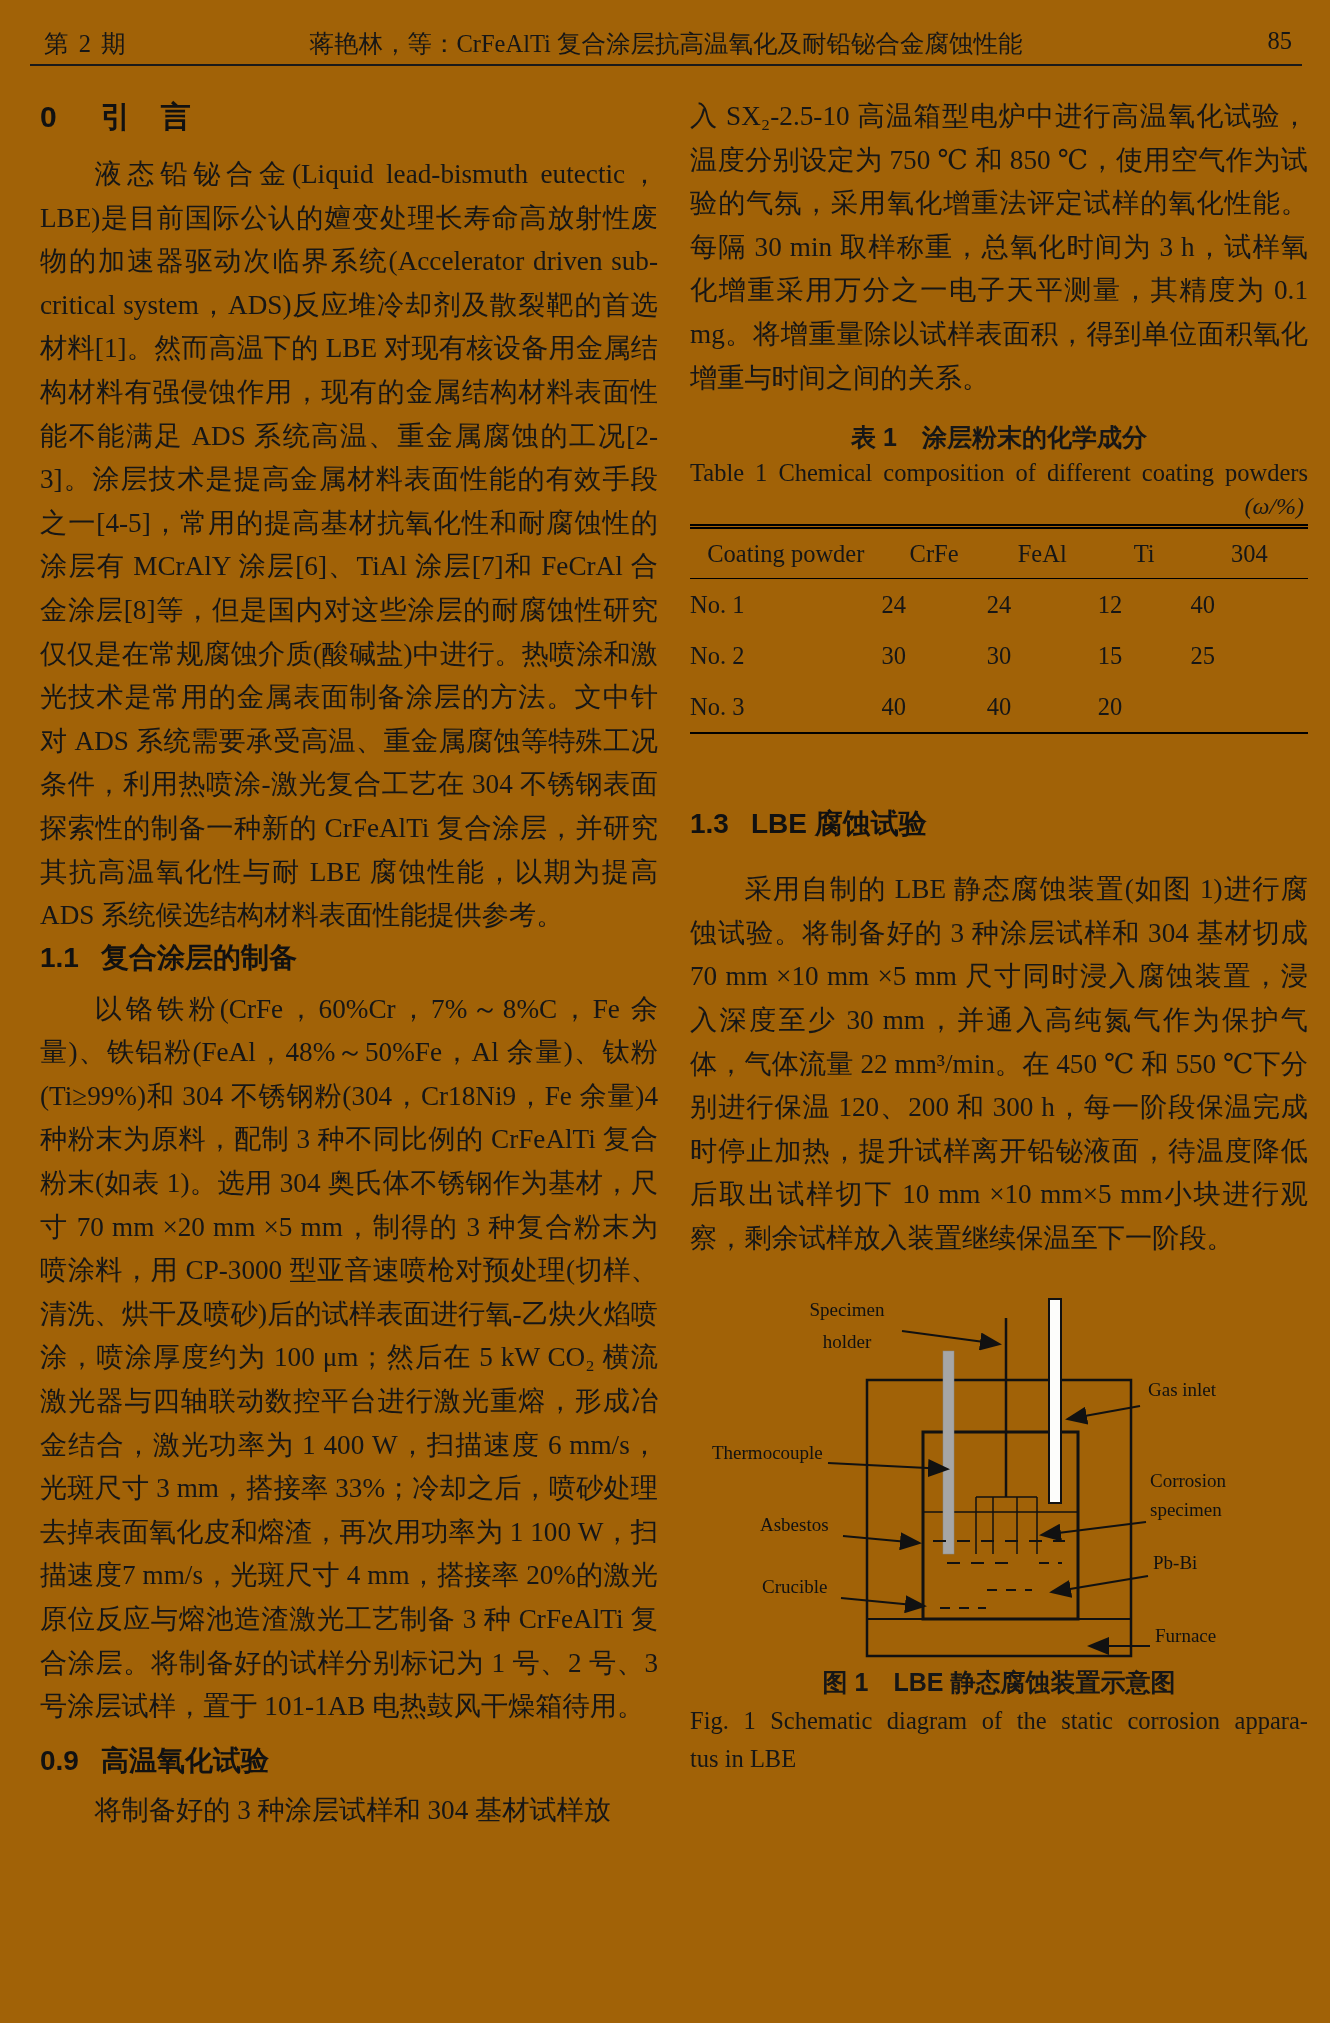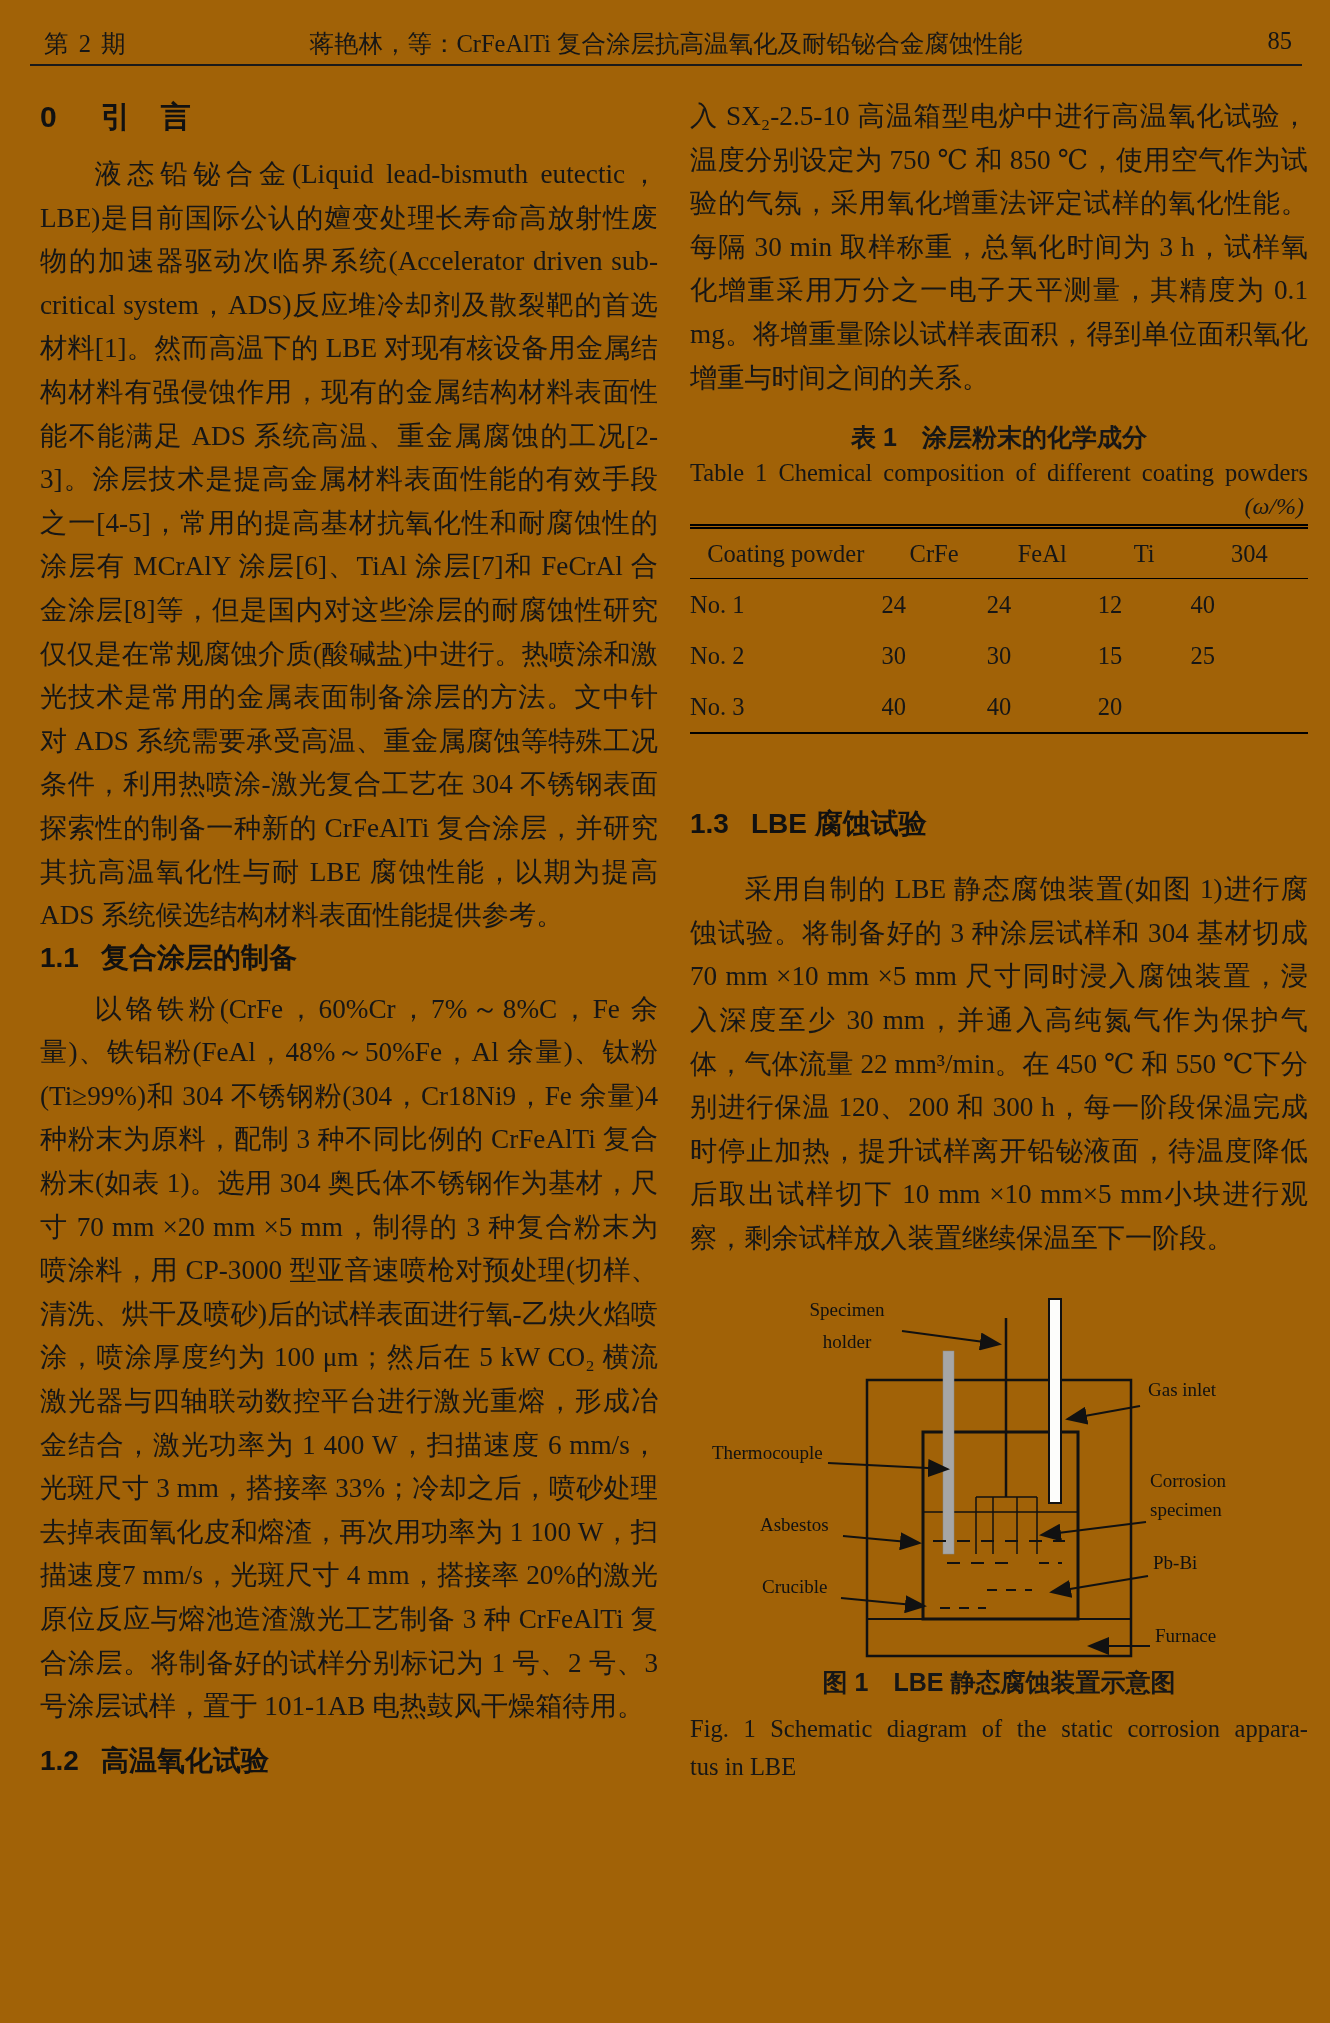--- a/index.html
+++ b/index.html
@@ -38,21 +38,21 @@
            border-top:5px double #000;border-bottom:2.5px solid #000;margin-top:2px;}
   table.t1 th{font-weight:normal;font-size:24.5px;padding:11px 0 10px;text-align:center;
               border-bottom:1.5px solid #000;}
   table.t1 td{font-size:24.5px;padding:12px 0 11px;text-align:left;}
   .cw0{width:31%;} .cw1{width:17%;} .cw2{width:18%;} .cw3{width:15%;} .cw4{width:19%;}
   
   .figure{margin-top:30px;}
   .figure svg{display:block;margin-left:20px;overflow:visible;}
   .fcap-zh{font-family:"Liberation Sans","DejaVu Sans",sans-serif;font-weight:bold;
            font-size:25px;line-height:32px;text-align:center;}
-  .fcap-en{font-size:24.5px;line-height:38px;margin-top:12px;}
+  .fcap-en{font-size:24.5px;line-height:38px;margin-top:4px;}
   .fcap-en .l1{text-align:justify;text-align-last:justify;}
   .fcap-en .l2{text-align:left;}
   .p-after-fig{margin-top:30px;}
   .figtext{font-family:"Liberation Serif","DejaVu Serif",serif;font-size:19px;fill:#111;}
 </style>
 </head>
 <body>
 
 <div class="page">
 
@@ -68,22 +68,23 @@
     </div>
     <p class="body indent">液态铅铋合金(Liquid lead-bismuth eutectic，LBE)是目前国际公认的嬗变处理长寿命高放射性废物的加速器驱动次临界系统(Accelerator driven sub-critical system，ADS)反应堆冷却剂及散裂靶的首选材料[1]。然而高温下的 LBE 对现有核设备用金属结构材料有强侵蚀作用，现有的金属结构材料表面性能不能满足 ADS 系统高温、重金属腐蚀的工况[2-3]。涂层技术是提高金属材料表面性能的有效手段之一[4-5]，常用的提高基材抗氧化性和耐腐蚀性的涂层有 MCrAlY 涂层[6]、TiAl 涂层[7]和 FeCrAl 合金涂层[8]等，但是国内对这些涂层的耐腐蚀性研究仅仅是在常规腐蚀介质(酸碱盐)中进行。热喷涂和激光技术是常用的金属表面制备涂层的方法。文中针对 ADS 系统需要承受高温、重金属腐蚀等特殊工况条件，利用热喷涂-激光复合工艺在 304 不锈钢表面探索性的制备一种新的 CrFeAlTi 复合涂层，并研究其抗高温氧化性与耐 LBE 腐蚀性能，以期为提高 ADS 系统候选结构材料表面性能提供参考。</p>
 
 
     <div class="h2 h11">
       <span class="hnum">1.1</span><span>复合涂层的制备</span>
     </div>
     <p class="body indent">以铬铁粉(CrFe，60%Cr，7%～8%C，Fe 余量)、铁铝粉(FeAl，48%～50%Fe，Al 余量)、钛粉(Ti≥99%)和 304 不锈钢粉(304，Cr18Ni9，Fe 余量)4 种粉末为原料，配制 3 种不同比例的 CrFeAlTi 复合粉末(如表 1)。选用 304 奥氏体不锈钢作为基材，尺寸 70 mm ×20 mm ×5 mm，制得的 3 种复合粉末为喷涂料，用 CP-3000 型亚音速喷枪对预处理(切样、清洗、烘干及喷砂)后的试样表面进行氧-乙炔火焰喷涂，喷涂厚度约为 100 μm；然后在 5 kW CO₂ 横流激光器与四轴联动数控平台进行激光重熔，形成冶金结合，激光功率为 1 400 W，扫描速度 6 mm/s，光斑尺寸 3 mm，搭接率 33%；冷却之后，喷砂处理去掉表面氧化皮和熔渣，再次用功率为 1 100 W，扫描速度7 mm/s，光斑尺寸 4 mm，搭接率 20%的激光原位反应与熔池造渣激光工艺制备 3 种 CrFeAlTi 复合涂层。将制备好的试样分别标记为 1 号、2 号、3 号涂层试样，置于 101-1AB 电热鼓风干燥箱待用。</p>
 
     <div class="h2">
-      <span class="hnum">1.2</span><span>高温氧化试验</span>
+      <span class="hnum">0.9</span><span>高温氧化试验</span>
     </div>
+    <p class="body indent">将制备好的 3 种涂层试样和 304 基材试样放</p>
   </div>
 
   <div class="col col-right">
     <p class="body">入 SX₂-2.5-10 高温箱型电炉中进行高温氧化试验，温度分别设定为 750 ℃ 和 850 ℃，使用空气作为试验的气氛，采用氧化增重法评定试样的氧化性能。每隔 30 min 取样称重，总氧化时间为 3 h，试样氧化增重采用万分之一电子天平测量，其精度为 0.1 mg。将增重量除以试样表面积，得到单位面积氧化增重与时间之间的关系。</p>
 
     <div class="tblblock">
       <div class="tcap-zh">表 1　涂层粉末的化学成分</div>
       <div class="tcap-en">Table 1 Chemical composition of different coating powders</div>
       <div class="tunit">(ω/%)</div>
       <table class="t1">

